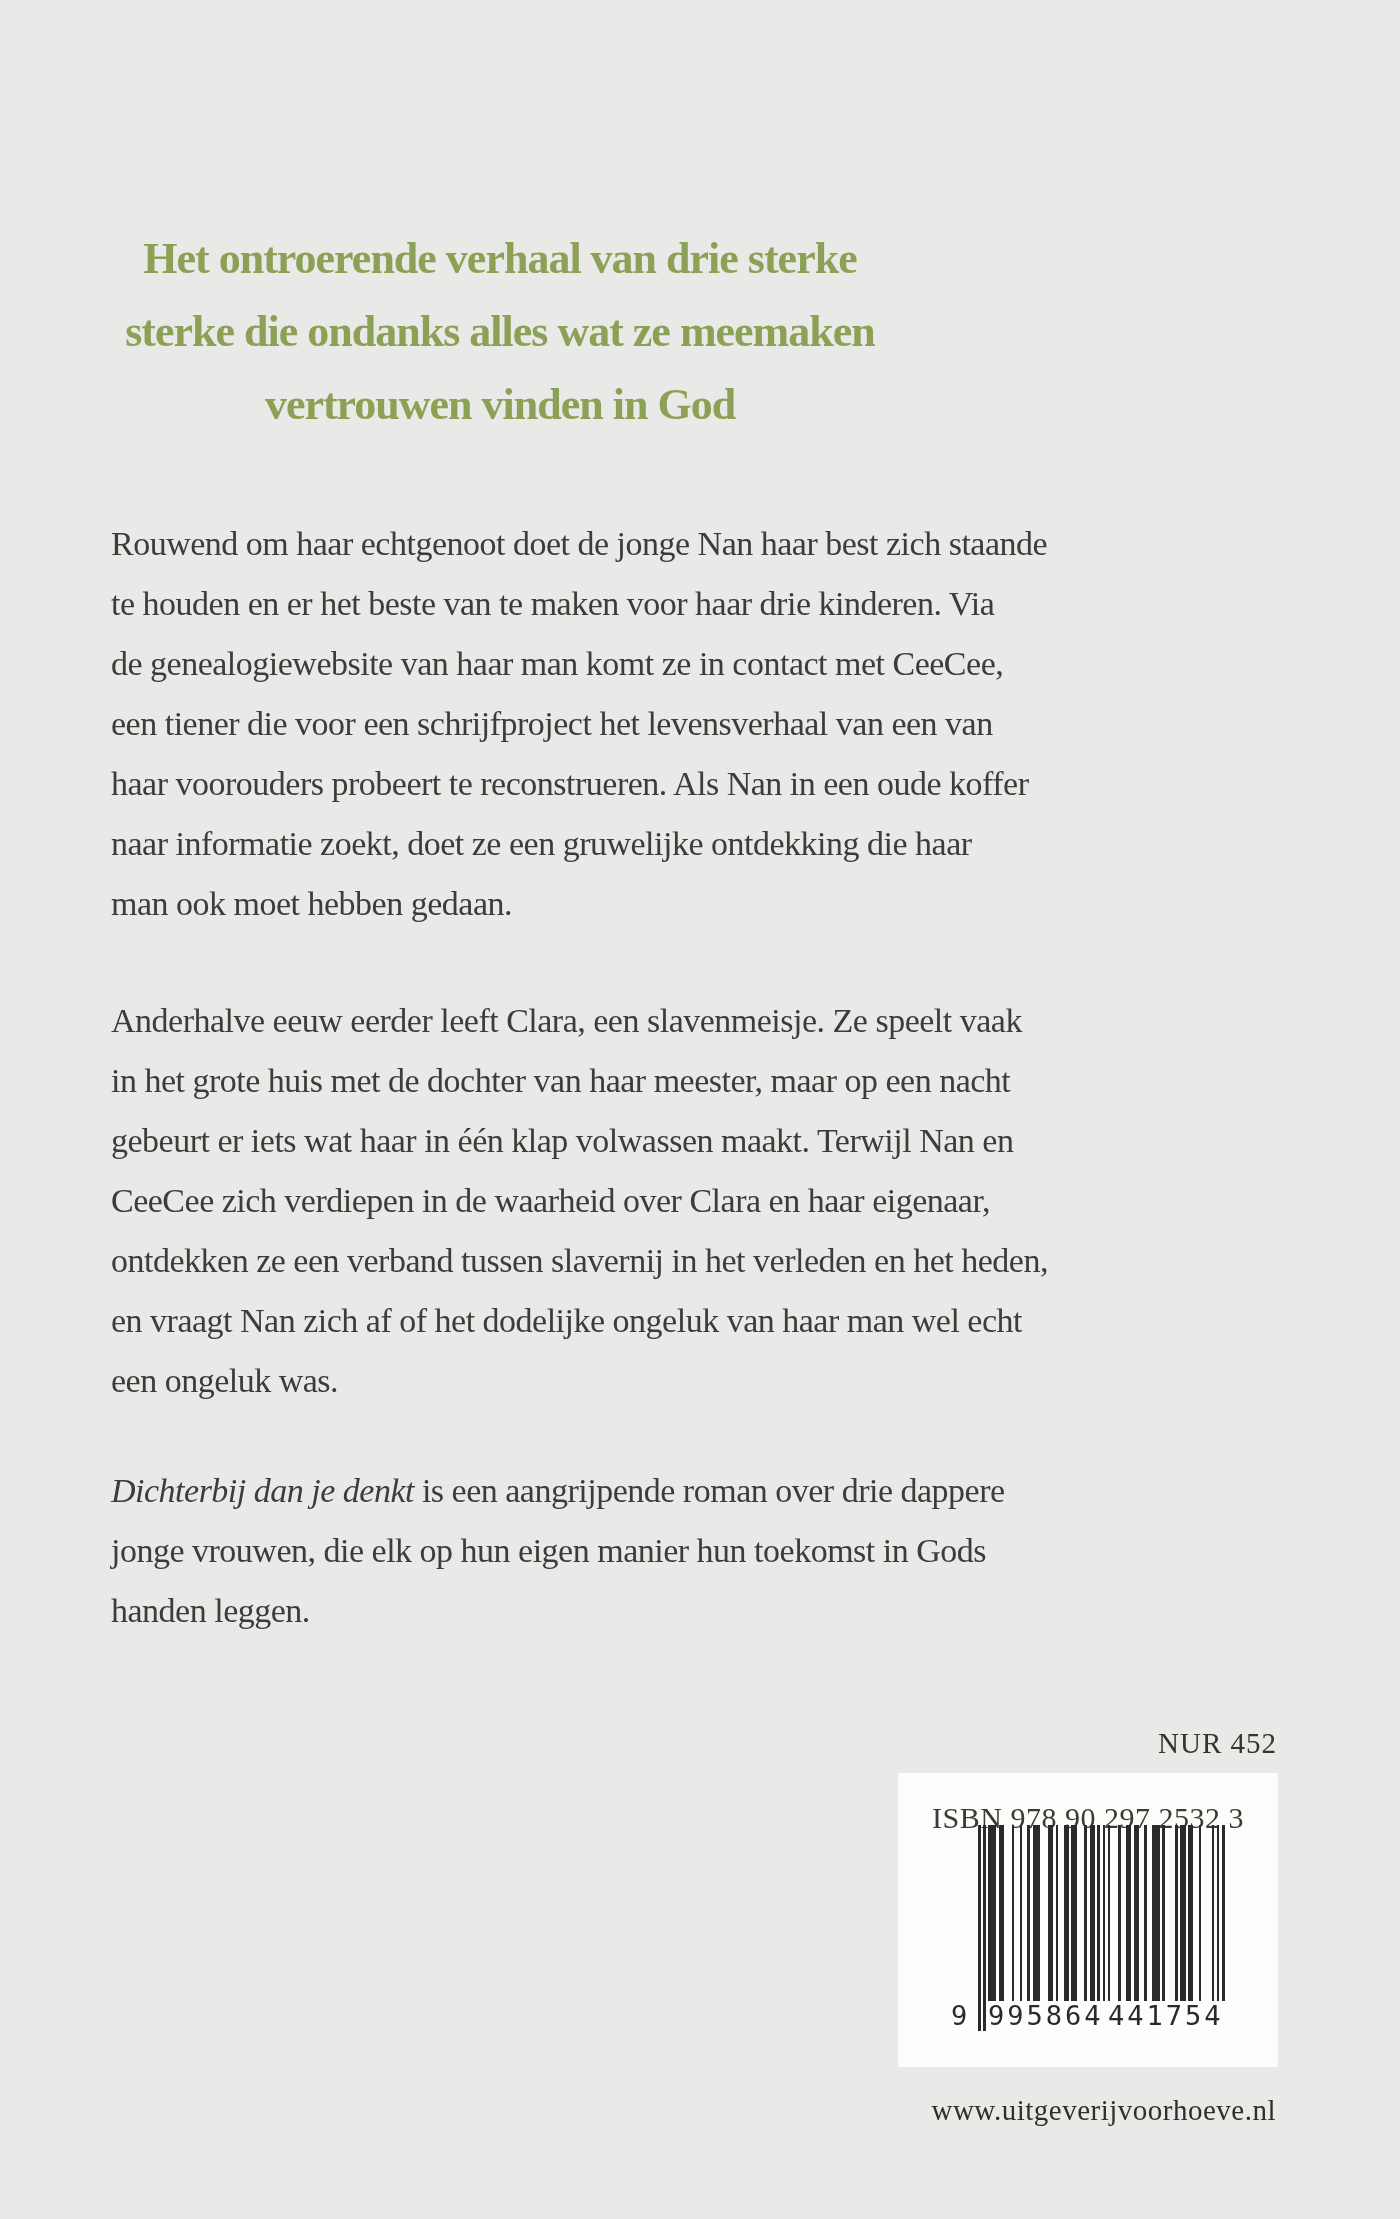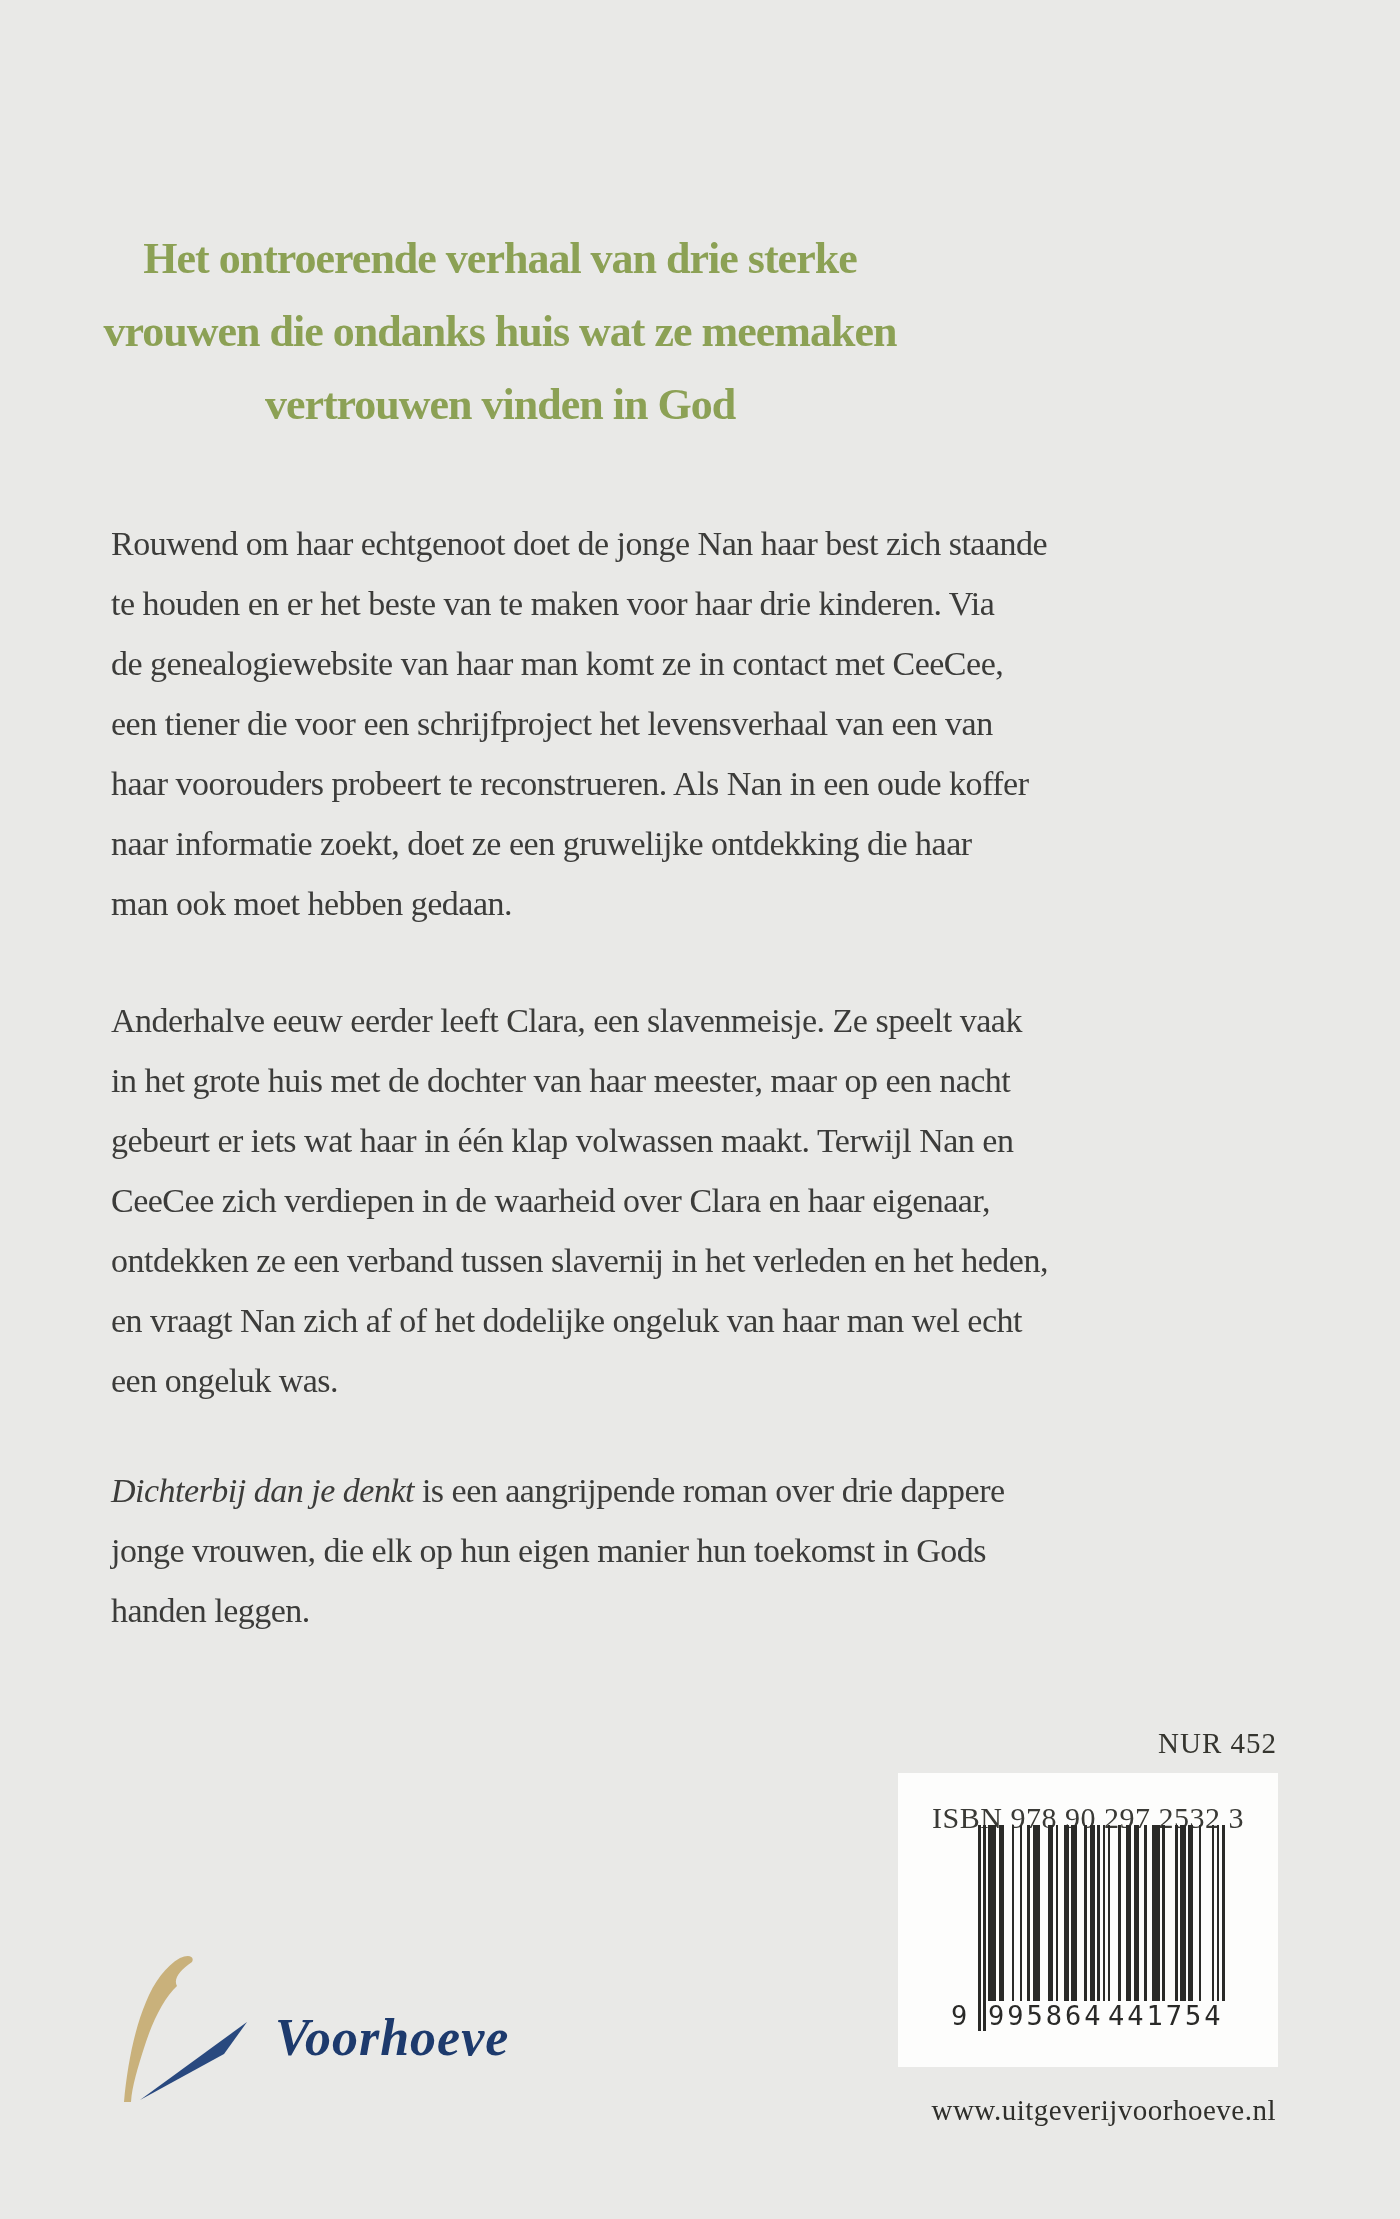--- a/index.html
+++ b/index.html
@@ -75,21 +75,21 @@
     position:absolute;right:124px;top:2070px;
     font-size:29px;color:#2f2f2b;letter-spacing:0.5px;margin-top:24px;
   }
 </style>
 </head>
 <body>
 
 <div class="cover">
 
   <h1 class="headline">Het ontroerende verhaal van drie sterke
-vrouwen die ondanks huis wat ze meemaken
+sterke die ondanks alles wat ze meemaken
 vertrouwen vinden in God</h1>
 
   <p class="bodypar p1">Rouwend om haar echtgenoot doet de jonge Nan haar best zich staande
 te houden en er het beste van te maken voor haar drie kinderen. Via
 de genealogiewebsite van haar man komt ze in contact met CeeCee,
 een tiener die voor een schrijfproject het levensverhaal van een van
 haar voorouders probeert te reconstrueren. Als Nan in een oude koffer
 naar informatie zoekt, doet ze een gruwelijke ontdekking die haar
 man ook moet hebben gedaan.</p>
 
@@ -170,30 +170,16 @@
           <div style="width: 2.6px; height: 206px; background: rgb(42, 42, 40);"></div>
           <div style="width: 2.6px; height: 206px; background: transparent;"></div>
           <div style="width: 2.6px; height: 206px; background: rgb(42, 42, 40);"></div>
         </div>
       <span class="bd bd9">9</span>
       <span class="bd bdg1">995864</span>
       <span class="bd bdg2">441754</span>
     </div>
   </div>
 
-  <div class="logo">
-    <svg width="150" height="155" viewBox="0 0 150 155">
-      <path d="M12,152
-               C 15,118 22,80 34,52
-               C 42,32 54,16 68,8
-               C 76,4 83,6 80,12
-               C 68,20 61,29 65,36
-               C 52,48 40,72 32,98
-               C 26,117 20,136 19,152
-               Z" fill="#c9b17b"></path>
-      <polygon points="28,150 135,72 112,104" fill="#29497f"></polygon>
-    </svg>
-    <span class="logo-text">Voorhoeve</span>
-  </div>
 
   <div class="url">www.uitgeverijvoorhoeve.nl</div>
 
 </div>
 
 </body></html>

